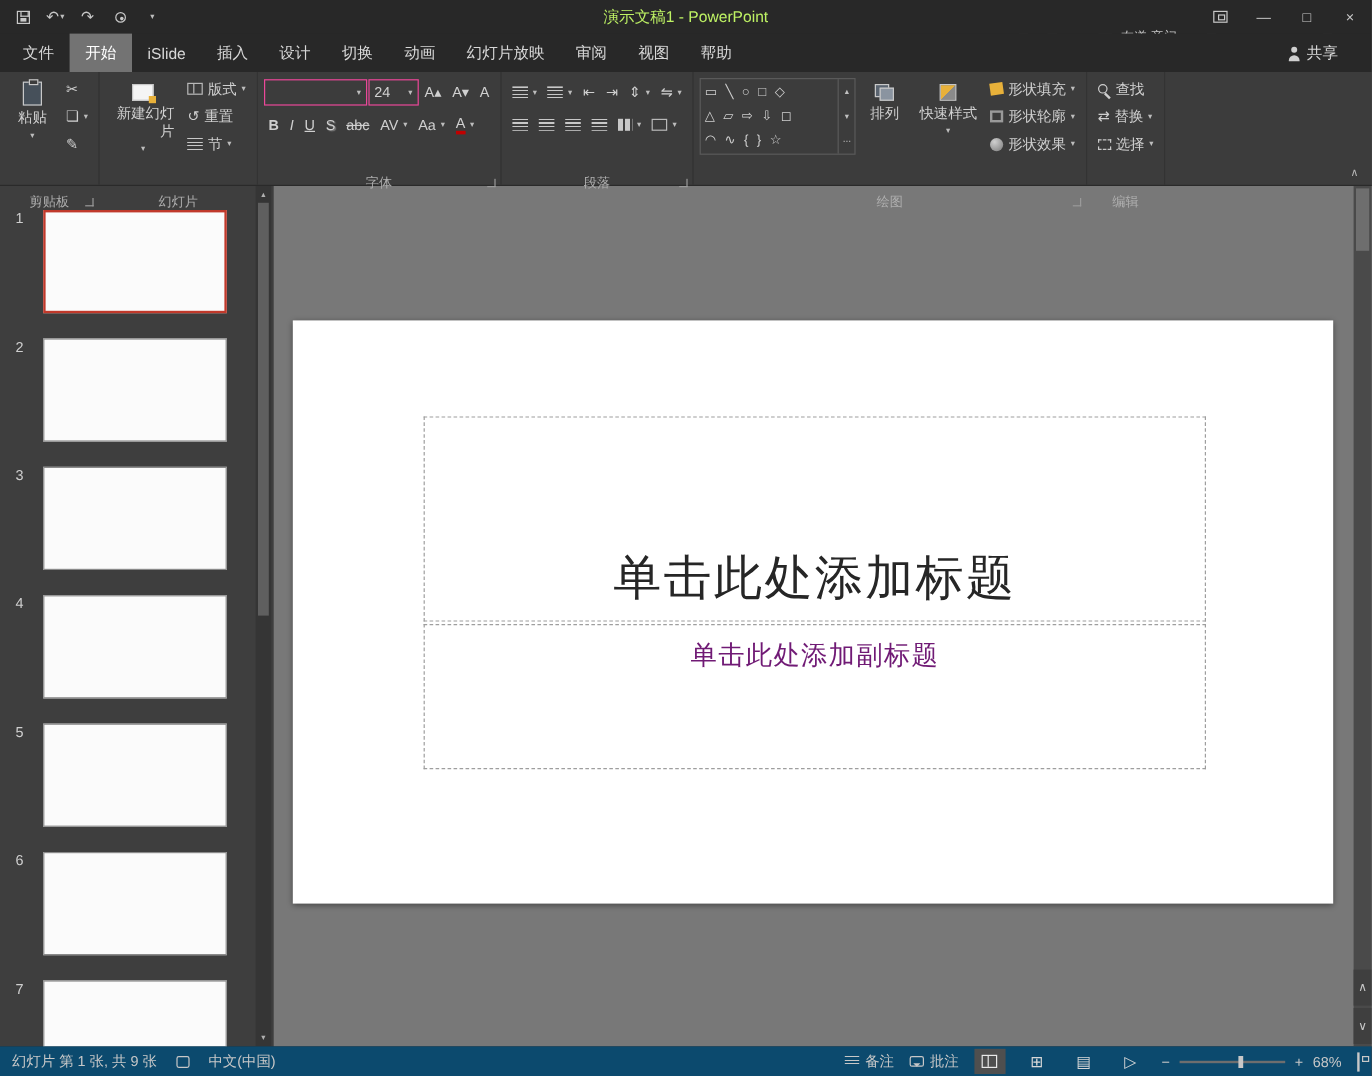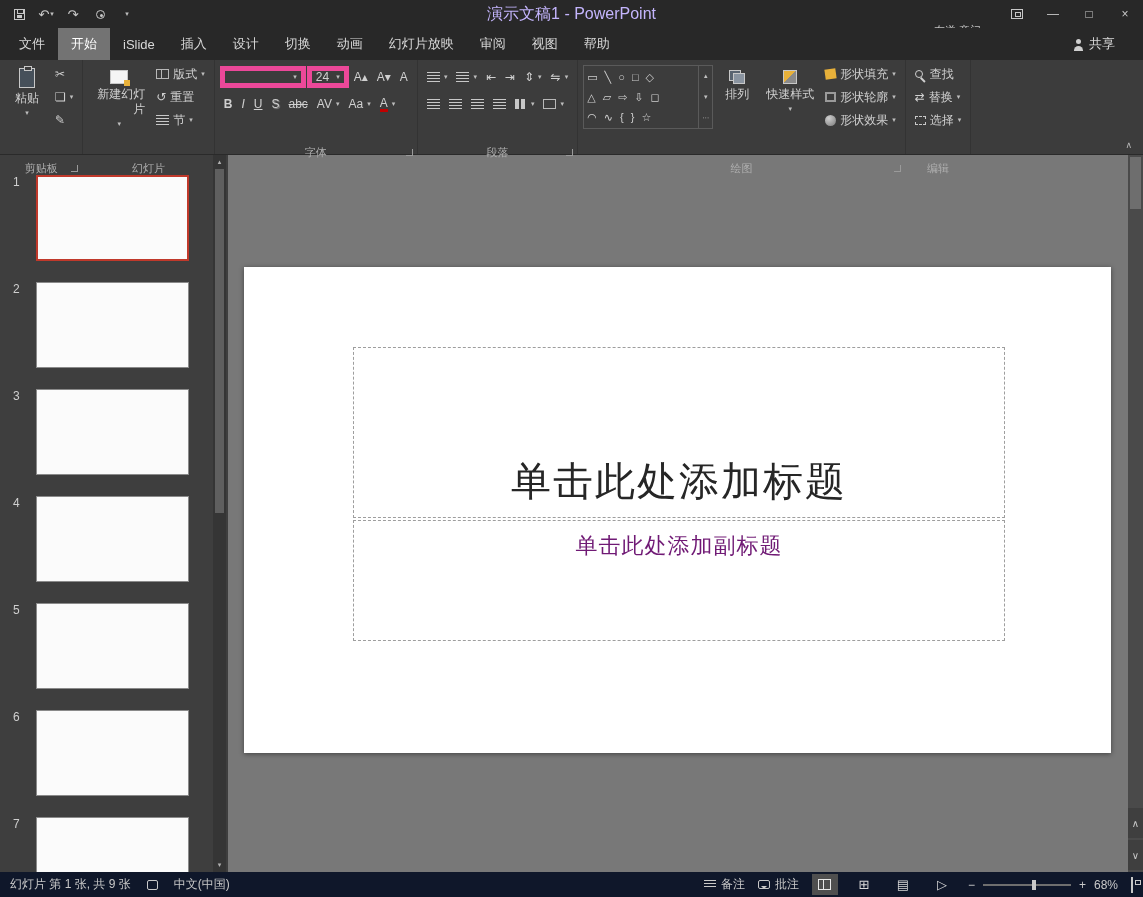--- a/index.html
+++ b/index.html
@@ -16,21 +16,21 @@
   .deco-ring { position: absolute; border-radius: 50%; border: 7px solid rgba(255,255,255,0.05); pointer-events: none; z-index: 1; }
   .deco-r1 { width: 110px; height: 110px; right: 30px; top: -45px; }
   .deco-r2 { width: 70px; height: 70px; right: 160px; top: -20px; border-width: 10px; }
   .deco-r3 { width: 46px; height: 46px; right: 255px; top: -12px; border-width: 4px; }
 
   
   .titlebar { height: 28px; background: #282828; display: flex; align-items: center; position: relative; z-index: 2; }
   .tb-left { display: flex; align-items: center; padding-left: 6px; gap: 1px; }
   .tb-btn { width: 26px; height: 26px; display: flex; align-items: center; justify-content: center; font-size: 13px; color: #c8c8c8; gap: 1px; }
   .tb-btn .dd { font-size: 7px; }
-  .tb-title { position: absolute; left: 0; right: 0; text-align: center; font-size: 16px; color: #c4b5fd; pointer-events: none; }
+  .tb-title { position: absolute; left: 0; right: 0; text-align: center; font-size: 13px; color: #bef264; pointer-events: none; }
   .tb-right { margin-left: auto; display: flex; align-items: center; height: 28px; }
   .tb-user { font-size: 11px; color: #c0c0c0; margin-right: 18px; margin-top: 32px; }
   .win-btn { width: 36px; height: 28px; display: flex; align-items: center; justify-content: center; font-size: 12px; color: #c8c8c8; }
 
   
   .tabrow { height: 32px; background: #282828; display: flex; align-items: stretch; padding-left: 6px; font-size: 13px; position: relative; z-index: 2; }
   .tab { padding: 0 13px; display: flex; align-items: center; color: #d8d8d8; white-space: nowrap; }
   .tab.active { background: #737373; color: #ffffff; }
   .tellme { display: flex; align-items: center; gap: 7px; margin-left: 14px; color: #d8d8d8; white-space: nowrap; }
   .share-btn { margin-left: auto; margin-right: 28px; display: flex; align-items: center; gap: 6px; color: #d8d8d8; white-space: nowrap; }
@@ -42,21 +42,21 @@
   .rg-label { height: 17px; display: flex; align-items: center; justify-content: center; gap: 4px; font-size: 11px; color: #aeaeae; position: relative; padding: 0 10px; white-space: nowrap; margin-top: 28px; }
   .launcher { position: absolute; right: 3px; bottom: 4px; width: 7px; height: 7px; border-right: 1px solid #9a9a9a; border-bottom: 1px solid #9a9a9a; }
   .bigbtn { display: flex; flex-direction: column; align-items: center; justify-content: flex-start; gap: 3px; padding: 3px 5px; min-width: 44px; font-size: 12px; }
   .bigbtn .lbl { text-align: right; line-height: 1.25; max-width: 52px; }
   .dd { font-size: 7px; color: #bdbdbd; }
   .scol { display: flex; flex-direction: column; justify-content: flex-start; gap: 1px; }
   .sbtn { display: flex; align-items: center; gap: 4px; height: 22px; padding: 0 4px; font-size: 12px; color: #d0d0d0; white-space: nowrap; }
   .rg-rows { display: flex; flex-direction: column; gap: 5px; padding-top: 3px; }
   .rrow { display: flex; align-items: center; gap: 1px; }
 
-  .combo { display: flex; align-items: center; justify-content: space-between; background: #3c3c3c; border: 5px solid #ec4899; height: 22px; padding: 0 4px; font-size: 12px; gap: 0; }
+  .combo { display: flex; align-items: center; justify-content: space-between; background: #3c3c3c; border: 1px solid #ec4899; height: 22px; padding: 0 4px; font-size: 12px; gap: 0; }
   .font-name { width: 86px; }
   .font-size { width: 42px; }
 
   .bold { font-weight: bold; }
   .italic { font-style: italic; }
   .underline { text-decoration: underline; }
   .shadowed { text-shadow: 1px 1px 1px #888; }
   .strike { text-decoration: line-through; }
   .fontcolor { border-bottom: 3px solid #c00000; line-height: 1; }
 
@@ -123,21 +123,21 @@
   .ph-title .ph-text { font-size: 40px; font-weight: 300; color: #262626; letter-spacing: 2px; white-space: nowrap; margin-top: 11px; }
   .ph-sub { position: absolute; left: 109px; top: 253px; width: 652px; height: 121px; border: 1px dashed #9e9e9e; display: flex; justify-content: center; align-items: flex-start; padding-top: 10px; }
   .ph-sub .ph-text { font-size: 22px; color: #701a75; letter-spacing: 1px; white-space: nowrap; }
 
   .vscroll { position: absolute; right: 0; top: 0; bottom: 0; width: 15px; background: #4a4a4a; }
   .vscroll-thumb { position: absolute; top: 2px; left: 2px; right: 2px; height: 52px; background: #6e6e6e; }
   .slide-nav { position: absolute; bottom: 2px; left: 0; right: 0; display: flex; flex-direction: column; }
   .slide-nav button { height: 30px; display: flex; align-items: center; justify-content: center; font-size: 10px; color: #c8c8c8; background: #3f3f3f; margin-top: 2px; }
 
   
-  .statusbar { position: absolute; bottom: 0; left: 0; right: 0; height: 25px; background: #0f172a; display: flex; align-items: center; color: #c8c8c8; font-size: 12px; padding: 0 10px; gap: 16px; z-index: 2; white-space: nowrap; }
+  .statusbar { position: absolute; bottom: 0; left: 0; right: 0; height: 25px; background: #0c4a6e; display: flex; align-items: center; color: #c8c8c8; font-size: 12px; padding: 0 10px; gap: 16px; z-index: 2; white-space: nowrap; }
   .sb-item { display: flex; align-items: center; gap: 5px; }
   .sb-right { margin-left: auto; display: flex; align-items: center; gap: 13px; }
   .vbtn { width: 26px; height: 21px; display: flex; align-items: center; justify-content: center; font-size: 13px; color: #d8d8d8; }
   .vbtn.active { background: #4f4f4f; }
   .zoom-ctrl { display: flex; align-items: center; gap: 8px; }
   .zslider { width: 88px; height: 2px; background: #6e6e6e; position: relative; }
   .zthumb { position: absolute; left: 56%; top: -4px; width: 4px; height: 10px; background: #c8c8c8; }
 </style>
 </head>
 <body>

